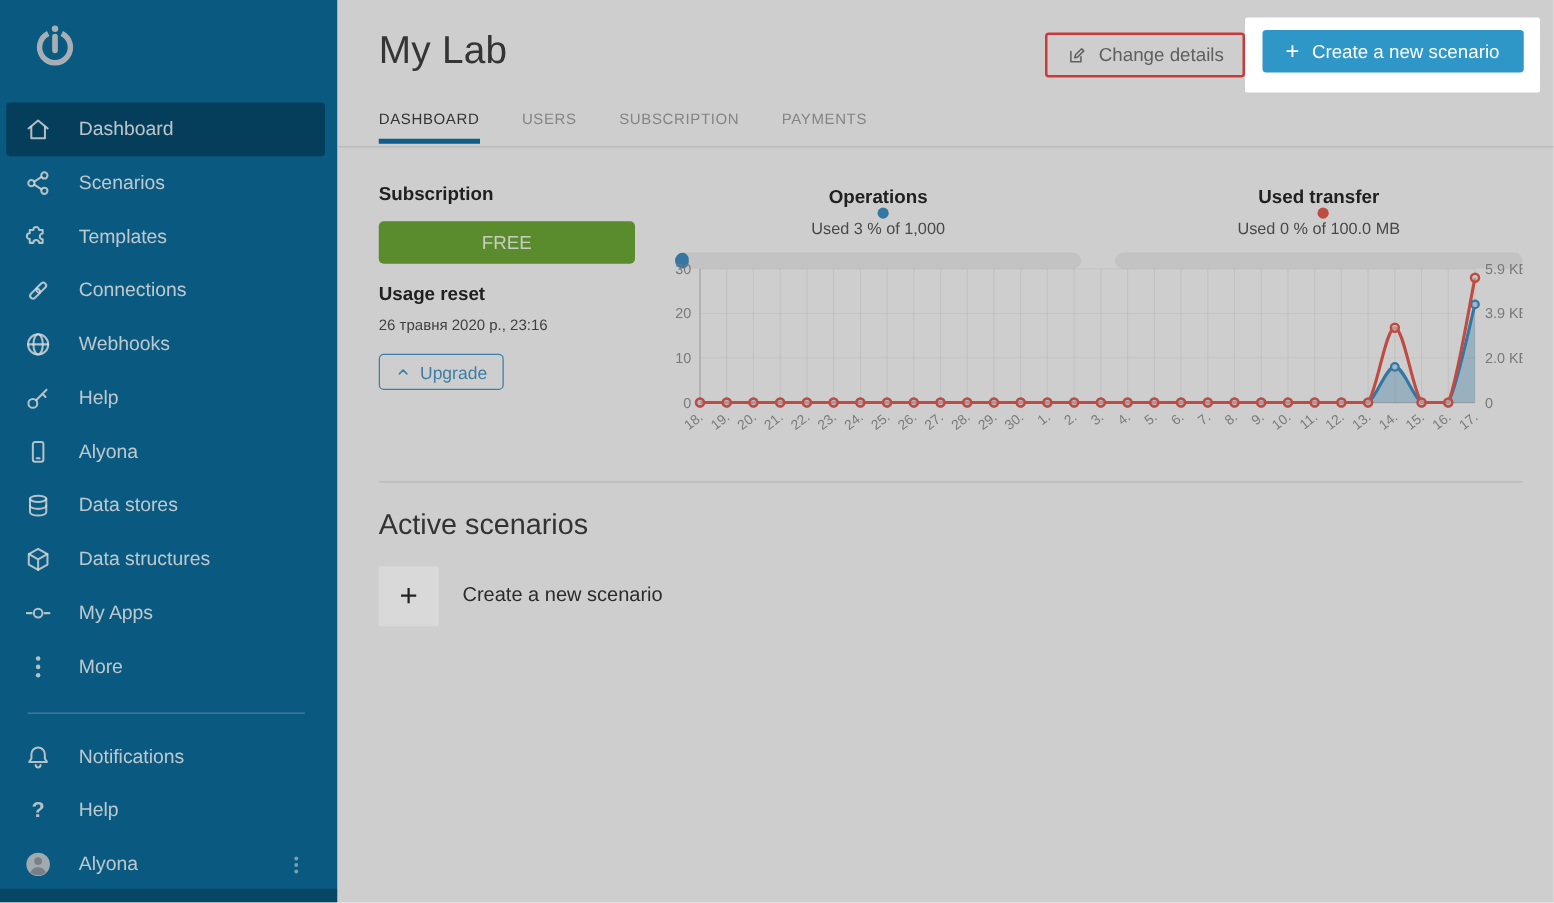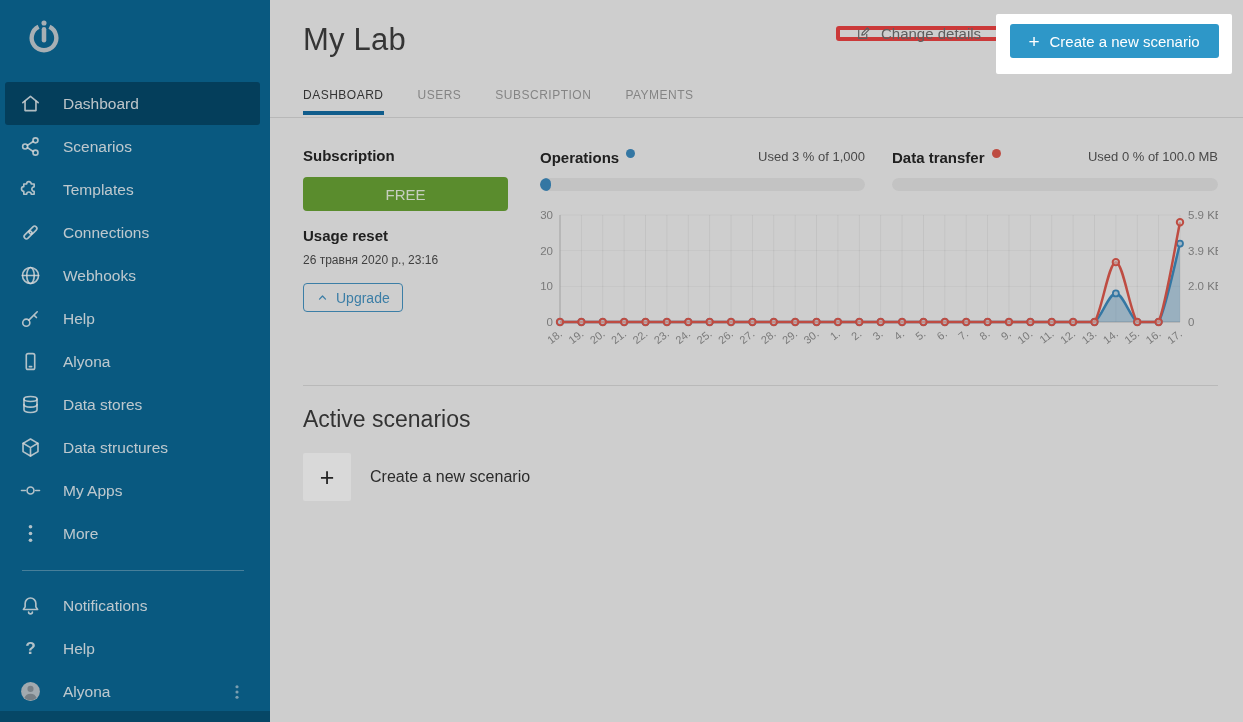--- a/index.html
+++ b/index.html
@@ -19,22 +19,22 @@
   .nav-item.active{background:#05496c;}
   .nav-item .ic{width:23px;height:23px;color:rgba(255,255,255,.82);flex:0 0 auto;}
   .nav-item .lbl{margin-left:21px;}
   .nav-item .spacer{flex:1;}
   .nav-item .kebab{width:18px;height:18px;color:rgba(255,255,255,.55);margin-right:14px;}
   .side-divider{position:absolute;left:22px;right:26px;top:570px;height:1px;background:rgba(255,255,255,.3);}
   .bottom-strip{position:absolute;left:0;right:0;bottom:0;height:11px;background:rgba(0,0,0,.2);}
   
   .main{position:absolute;left:270px;top:0;bottom:0;right:0;background:#f3f3f3;}
   .page-title{position:absolute;left:33px;top:22px;margin:0;font-size:31px;font-weight:300;color:#3f3f3f;letter-spacing:.2px;}
-  .btn-outline{position:absolute;left:566px;top:26px;height:15px;display:flex;align-items:center;gap:9px;
-    padding:0 15px;background:transparent;border:4px solid #ef4444;border-radius:3px;color:#707070;font-size:15px;cursor:pointer;
+  .btn-outline{position:absolute;left:566px;top:26px;height:36px;display:flex;align-items:center;gap:9px;
+    padding:0 15px;background:transparent;border:2px solid #ef4444;border-radius:3px;color:#707070;font-size:15px;cursor:pointer;
     font-family:inherit;}
   .btn-outline .ic{width:17px;height:17px;}
   .highlight{position:absolute;left:726px;top:14px;width:236px;height:60px;background:#ffffff;border-radius:2px;
     box-shadow:0 0 0 2500px rgba(0,0,0,0.15);z-index:40;display:flex;justify-content:center;}
   .btn-primary{margin-top:10px;width:209px;height:34px;background:#2e97c8;border:none;border-radius:3px;color:#fff;
     font-size:15px;display:flex;align-items:center;justify-content:center;gap:10px;cursor:pointer;font-family:inherit;}
   .btn-primary .plus{font-size:19px;font-weight:400;line-height:1;}
   .tabs{position:absolute;left:33px;top:88px;display:flex;gap:34px;}
   .tab{font-size:12px;letter-spacing:.5px;color:#9c9c9c;padding-bottom:9px;border-bottom:4px solid transparent;cursor:pointer;}
   .tab.active{color:#3d3d3d;border-bottom-color:#136ea5;}
@@ -45,21 +45,21 @@
   .free-badge{margin-top:13px;height:34px;background:#6aa535;border-radius:4px;color:rgba(255,255,255,.85);
     display:flex;align-items:center;justify-content:center;font-size:15px;cursor:pointer;}
   .usage-reset-h{margin-top:16px;}
   .usage-reset-date{margin-top:9px;font-size:12px;color:#4c4c4c;}
   .btn-upgrade{margin-top:16px;display:inline-flex;align-items:center;gap:7px;height:29px;padding:0 12px;
     border:1px solid #4794c3;border-radius:4px;color:#4794c3;background:transparent;font-size:14px;cursor:pointer;font-family:inherit;}
   .btn-upgrade .ic{width:13px;height:13px;}
   .meter{position:absolute;top:149px;}
   .meter-ops{left:270px;width:325px;}
   .meter-xfer{left:622px;width:326px;}
-  .meter-head{display:flex;}
+  .meter-head{display:flex;align-items:center;flex-direction:column;}
   .meter-head .m-label{font-size:15px;font-weight:700;color:#262626;}
   .meter-head .m-dot{width:9px;height:9px;border-radius:50%;margin-left:7px;}
   .meter-head .sp{flex:1;}
   .meter-head .m-used{font-size:13px;color:#565656;}
   .track{margin-top:12px;height:13px;border-radius:7px;background:#e6e6e6;overflow:hidden;}
   .fill{height:100%;border-radius:7px;}
   #chart{position:absolute;left:258px;top:208px;}
   .content-divider{position:absolute;left:33px;right:25px;top:385px;height:1px;background:#dadada;}
   .as-title{position:absolute;left:33px;top:406px;margin:0;font-size:23px;font-weight:300;color:#3c3c3c;}
   .create-row{position:absolute;left:33px;top:453px;height:48px;display:flex;align-items:center;gap:19px;cursor:pointer;}
@@ -245,21 +245,21 @@
         <span class="sp"></span>
         <span class="m-used">Used 3 % of 1,000</span>
       </div>
       <div class="track">
           <div class="fill" id="ops-fill" style="background: rgb(62, 140, 192); width: 11px;"></div>
         </div>
     </section>
 
     <section class="meter meter-xfer">
       <div class="meter-head">
-        <span class="m-label">Data transfer</span>
+        <span class="m-label">Used transfer</span>
         <span class="m-dot" id="xfer-dot" style="background: rgb(224, 90, 78);"></span>
         <span class="sp"></span>
         <span class="m-used">Used 0 % of 100.0 MB</span>
       </div>
       <div class="track">
           <div class="fill" id="xfer-fill" style="background: rgb(224, 90, 78); width: 0px;"></div>
         </div>
     </section>
 
     <svg id="chart" width="690" height="137" viewBox="0 0 690 137">

